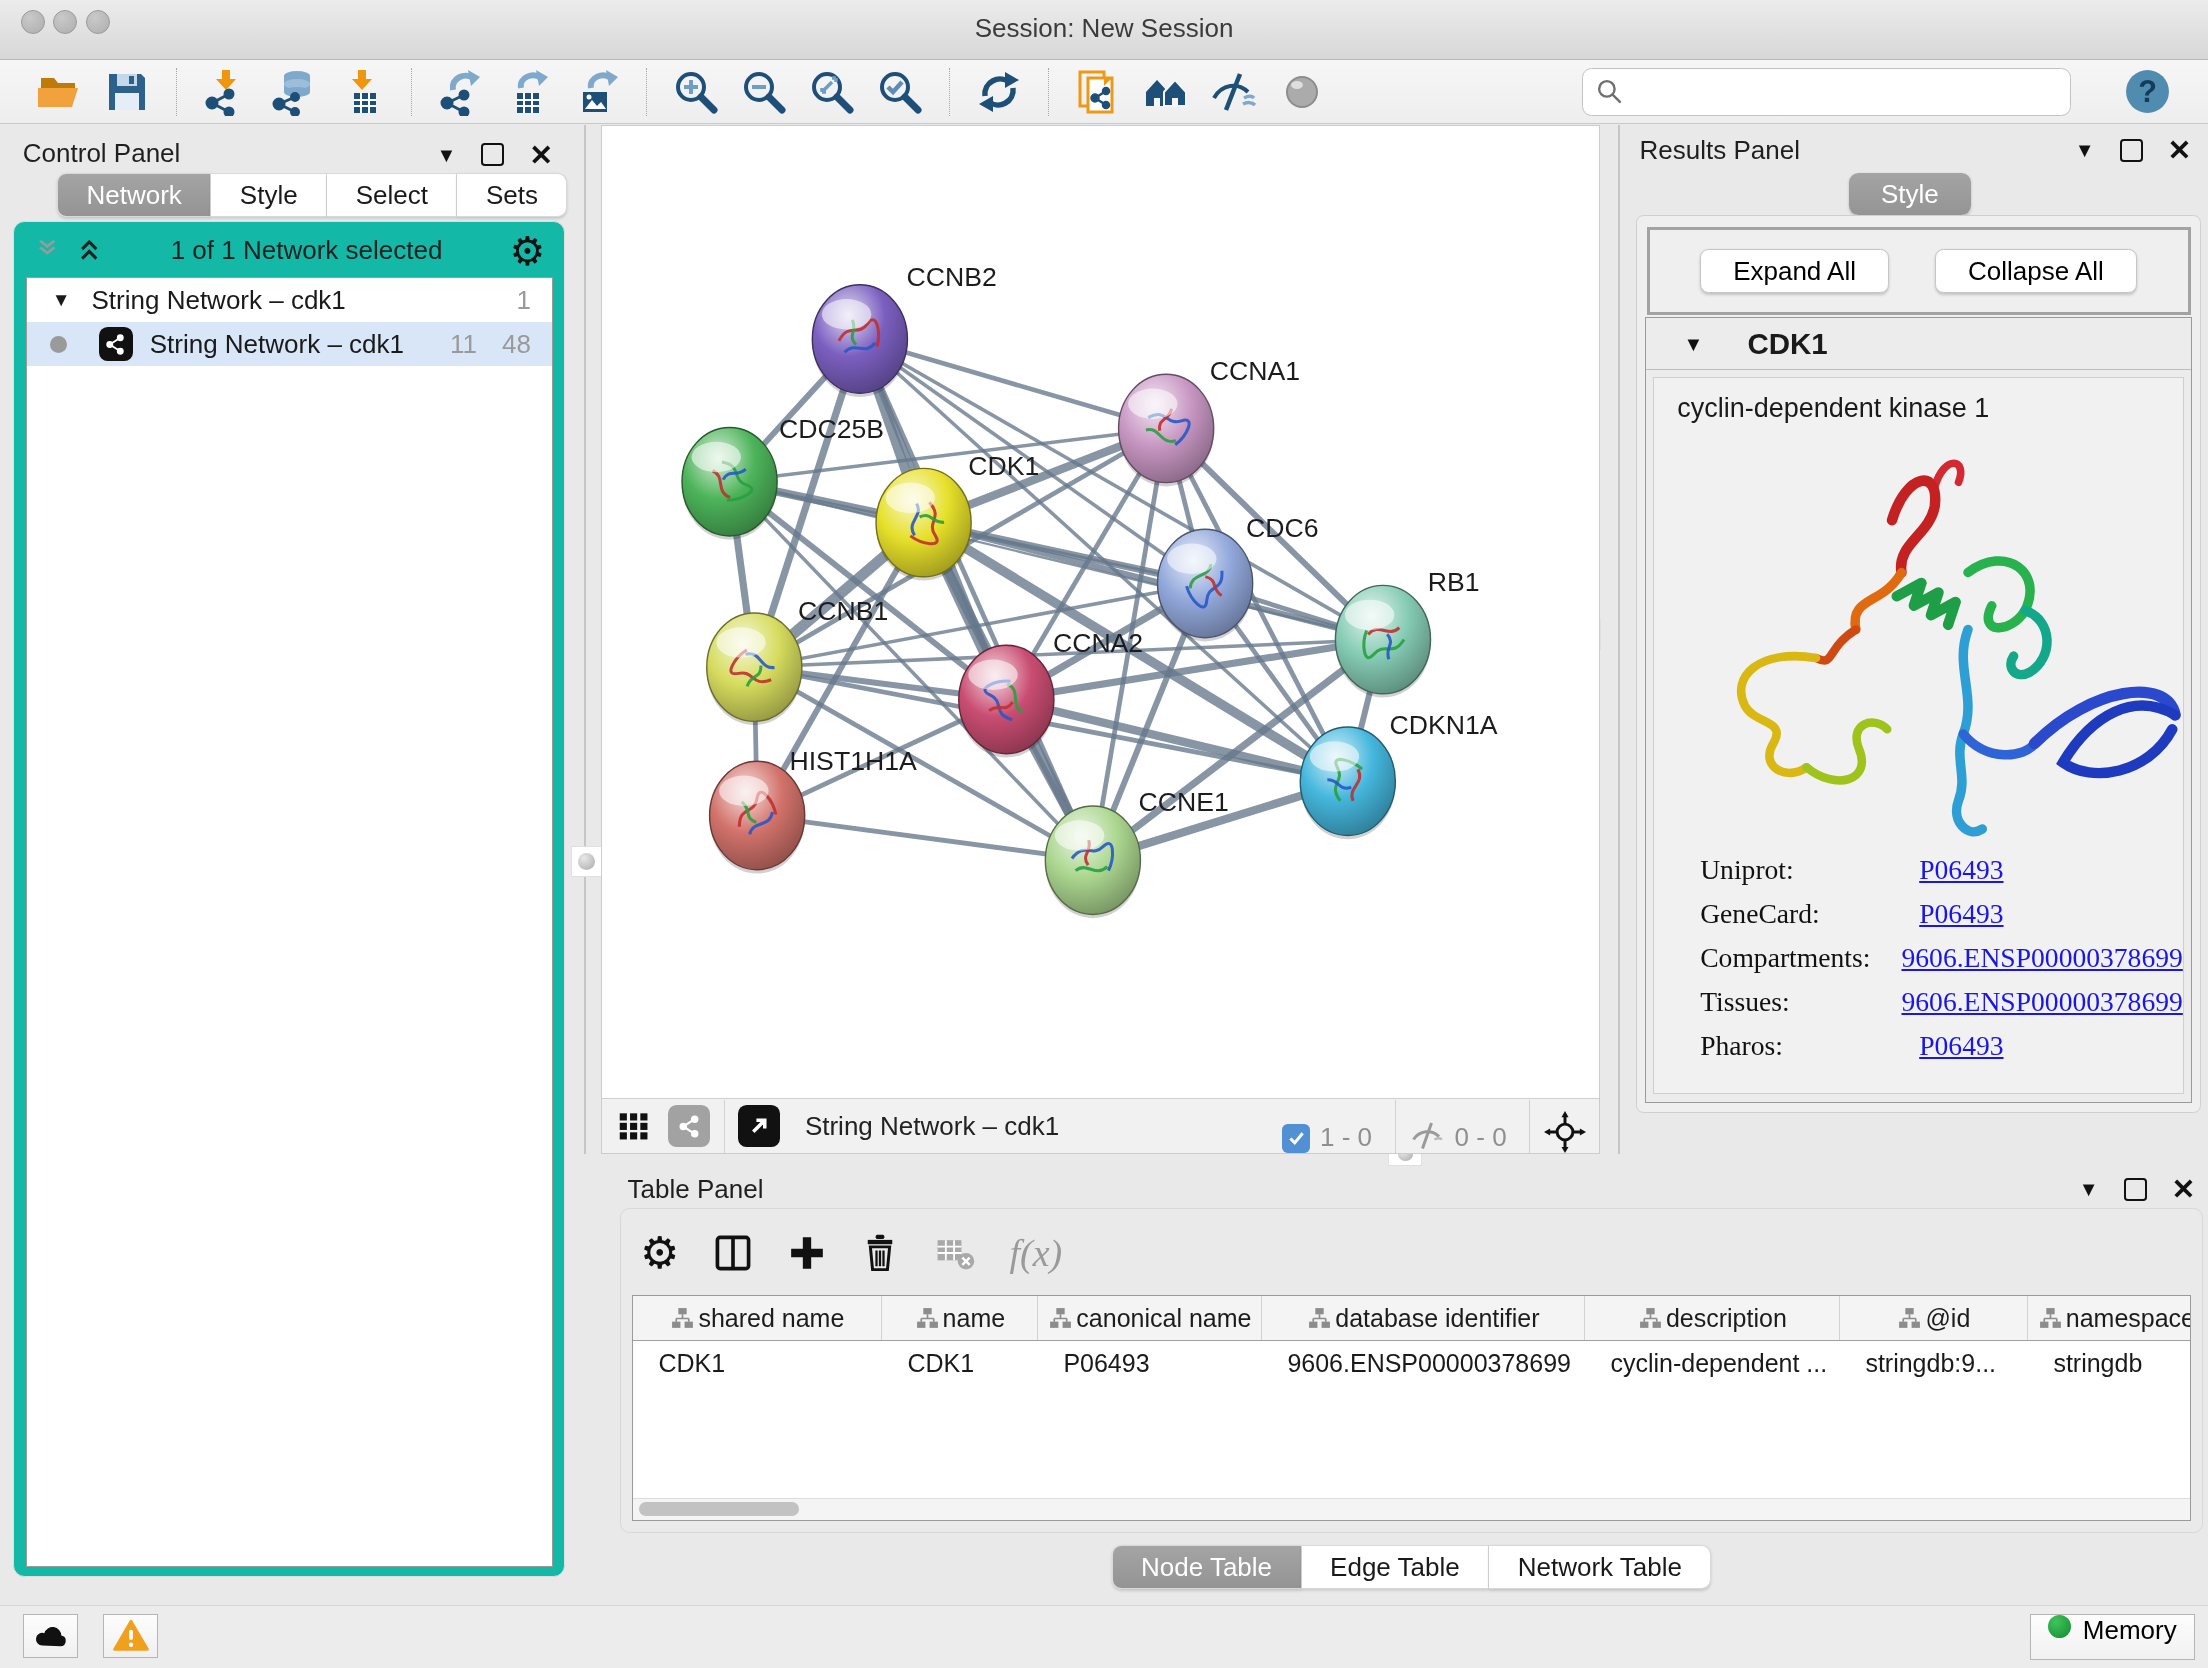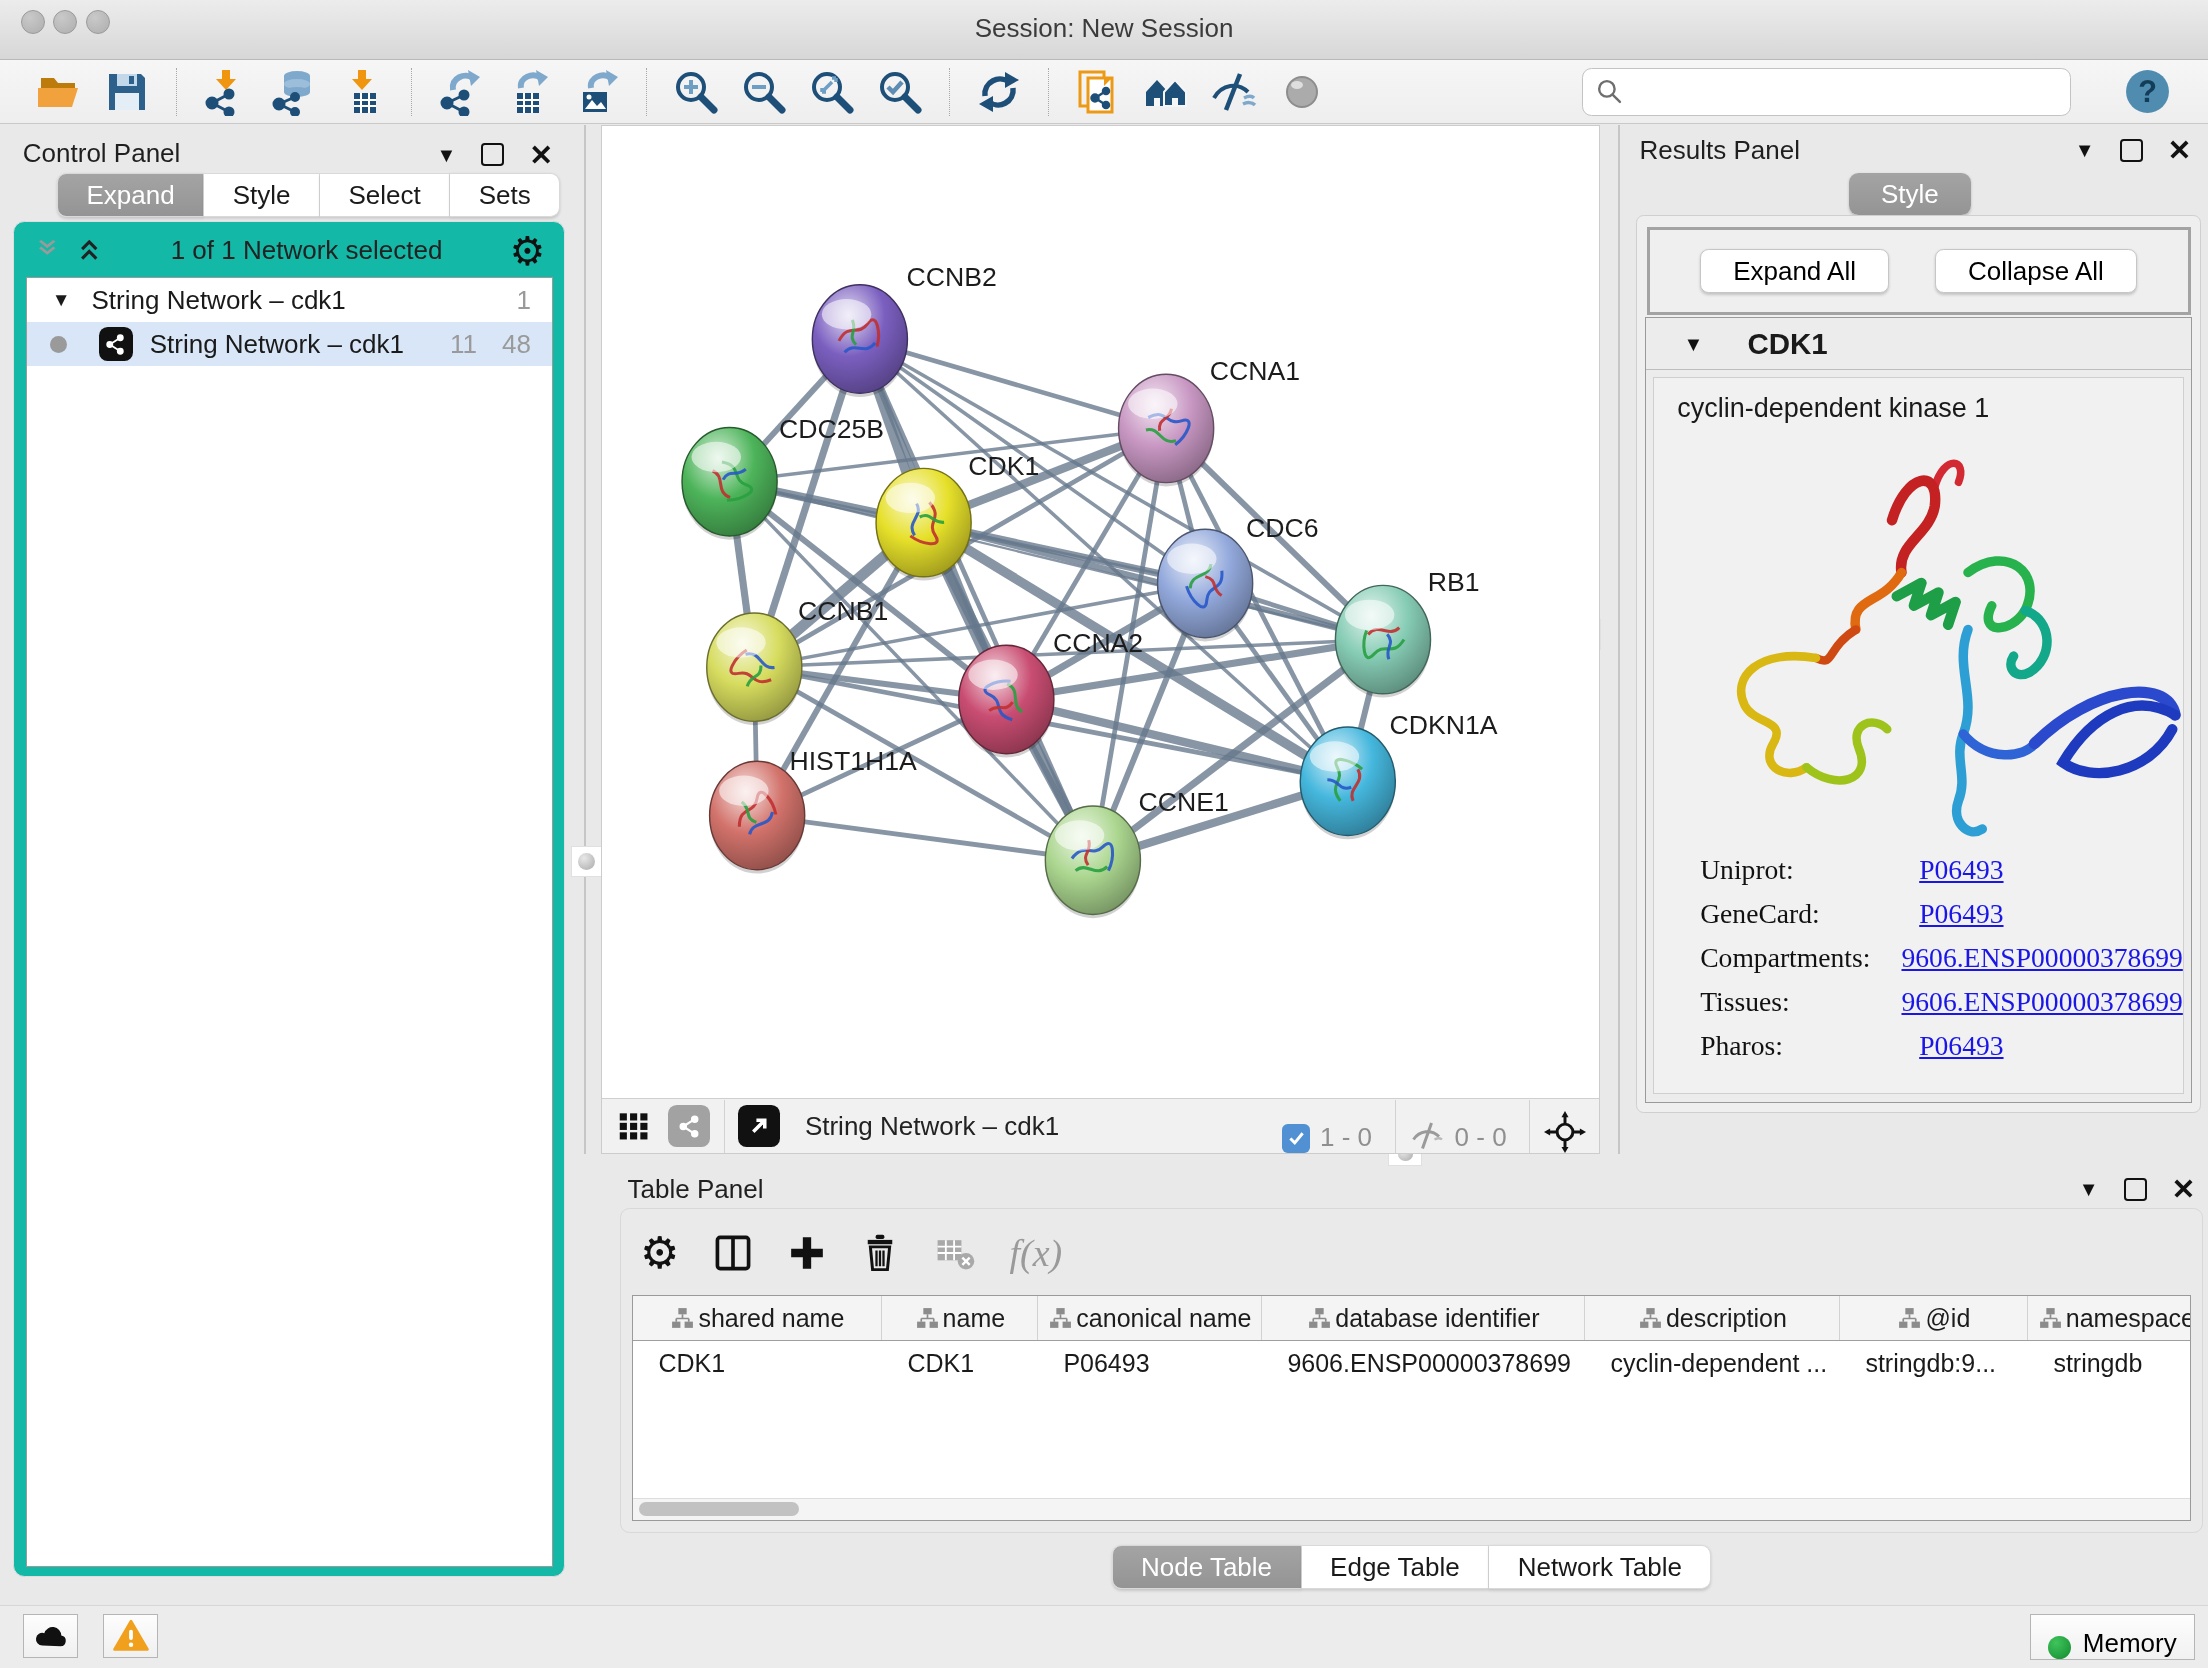--- a/index.html
+++ b/index.html
@@ -106,21 +106,21 @@
   .trow{display:flex;height:44px;align-items:center;}
   .td{font-size:25px;padding-left:25px;box-sizing:border-box;overflow:hidden;white-space:nowrap;}
   .hscroll{position:absolute;left:0;right:0;bottom:0;height:21px;background:#f4f4f4;border-top:1px solid #ddd;}
   .hthumb{position:absolute;left:5.7px;top:2.9px;width:160px;height:14.3px;border-radius:7.6px;background:#c2c2c2;}
   .tp-tabs{left:620px;top:1545px;width:1583px;display:flex;justify-content:center;}
   
   .statusbar{left:0;top:1605px;width:2208px;height:63px;background:#ececec;border-top:1px solid #d6d6d6;}
   .sb-btn{position:absolute;top:7.6px;width:55px;height:44px;background:linear-gradient(#fdfdfd,#f0f0f0);
     border:1.9px solid #b5b5b5;display:flex;align-items:center;justify-content:center;}
   .mem-btn{position:absolute;top:7.6px;right:13.3px;height:46px;padding:0 17px;background:linear-gradient(#fdfdfd,#f1f1f1);
-    border:1.9px solid #b5b5b5;display:flex;align-items:flex-end;gap:11.4px;font-size:26px;}
+    border:1.9px solid #b5b5b5;display:flex;align-items:flex-start;gap:11.4px;font-size:26px;}
   .mem-dot{width:23px;height:23px;border-radius:50%;background:radial-gradient(circle at 35% 30%,#3fc45c,#128a2e);}
   
   .nlabel{font-size:28px;fill:#1c1c1c;font-family:"Liberation Sans",sans-serif;}
 </style>
 </head>
 <body>
 
 <div class="abs titlebar">
   <span class="tl-dot" style="left:21px"></span>
   <span class="tl-dot" style="left:53px"></span>
@@ -301,21 +301,21 @@
 
 <div class="abs cp-header">
   <span class="panel-title">Control Panel</span>
   <span class="panel-ctrls">
     <span class="tri">▼</span>
     <span class="float-sq"></span>
     <span class="close-x">✕</span>
   </span>
 </div>
 <div class="abs cp-tabs seg-tabs" id="cp-tabs">
-    <div class="seg-tab sel">Expand</div>
+    <div class="seg-tab sel">Network</div>
     <div class="seg-tab">Style</div>
     <div class="seg-tab">Select</div>
     <div class="seg-tab">Sets</div>
   </div>
 <div class="abs cp-body">
   <div class="cp-subhdr">
     <svg width="28.5" height="28.5" viewBox="0 0 24 24">
       <path d="M6 5l6 6 6-6M6 12l6 6 6-6" transform="scale(1,0.8)" stroke="#9a9a9a" stroke-width="2.6" fill="none"></path>
     </svg>
     <svg width="28.5" height="28.5" viewBox="0 0 24 24" style="margin-left:13.3px">

